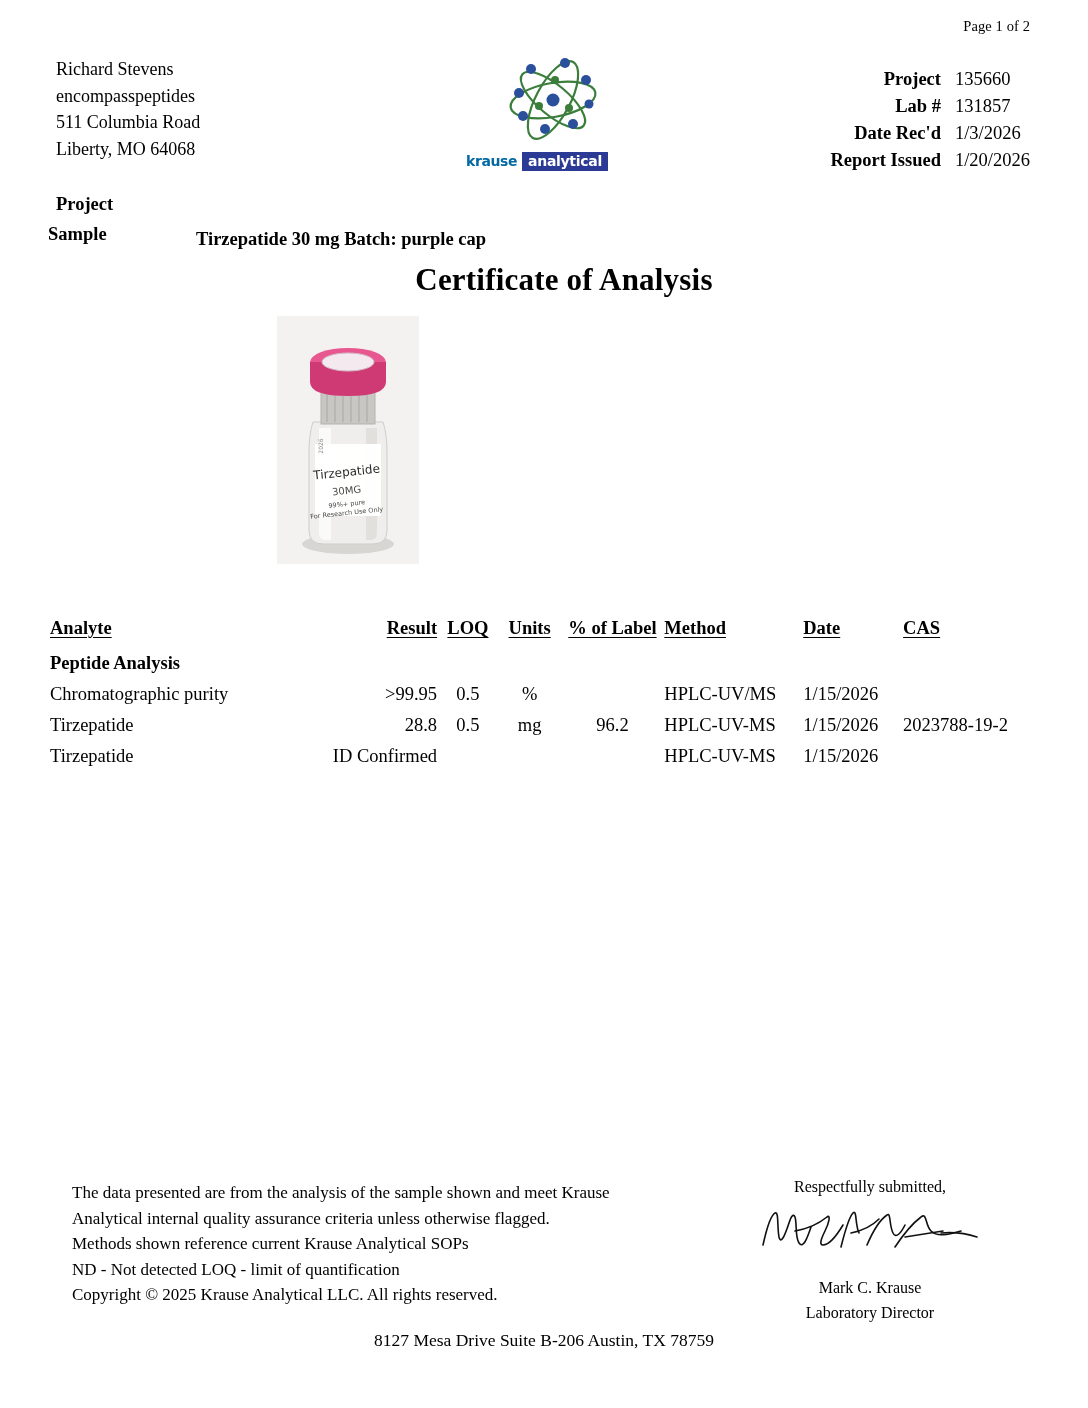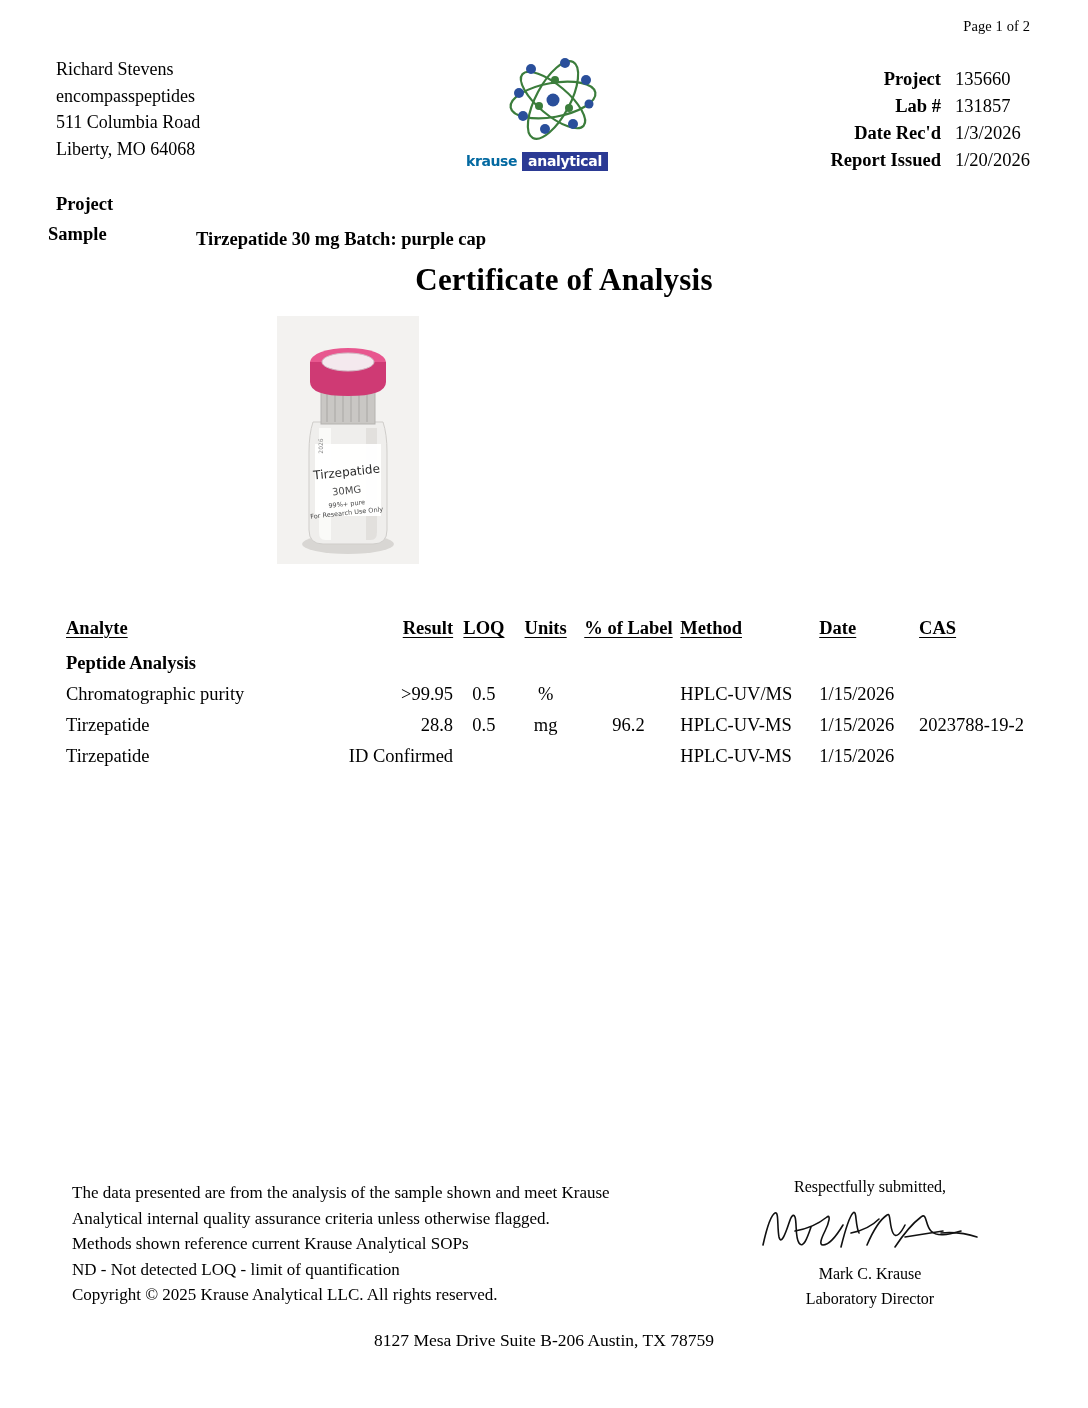--- a/index.html
+++ b/index.html
@@ -140,21 +140,20 @@
   .vial-svg { display: block; }
 
   
   .results {
     position: absolute;
     left: 50px;
     top: 618px;
     width: 990px;
     border-collapse: collapse;
     font-size: 18.5px;
-    margin-left: 16px;
   }
   .results th {
     font-weight: bold;
     padding: 0 0 6px 0;
     white-space: nowrap;
   }
   .results th span.u {
     text-decoration: underline;
     text-underline-offset: 2.5px;
   }
@@ -188,21 +187,21 @@
     position: absolute;
     right: 58px;
     top: 1174px;
     width: 320px;
     text-align: center;
     font-size: 16px;
     line-height: 25px;
   }
   .sig-resp { display: block; margin-bottom: 2px; }
   .sig-svg { display: block; margin: 2px auto 0 auto; }
-  .sig-name { display: block; margin-top: 4px; }
+  .sig-name { display: block; margin-top: 18px; }
   .sig-role { display: block; }
 
   .addr-footer {
     position: absolute;
     left: 0;
     top: 1330px;
     width: 1088px;
     text-align: center;
     font-size: 17.5px;
   }

